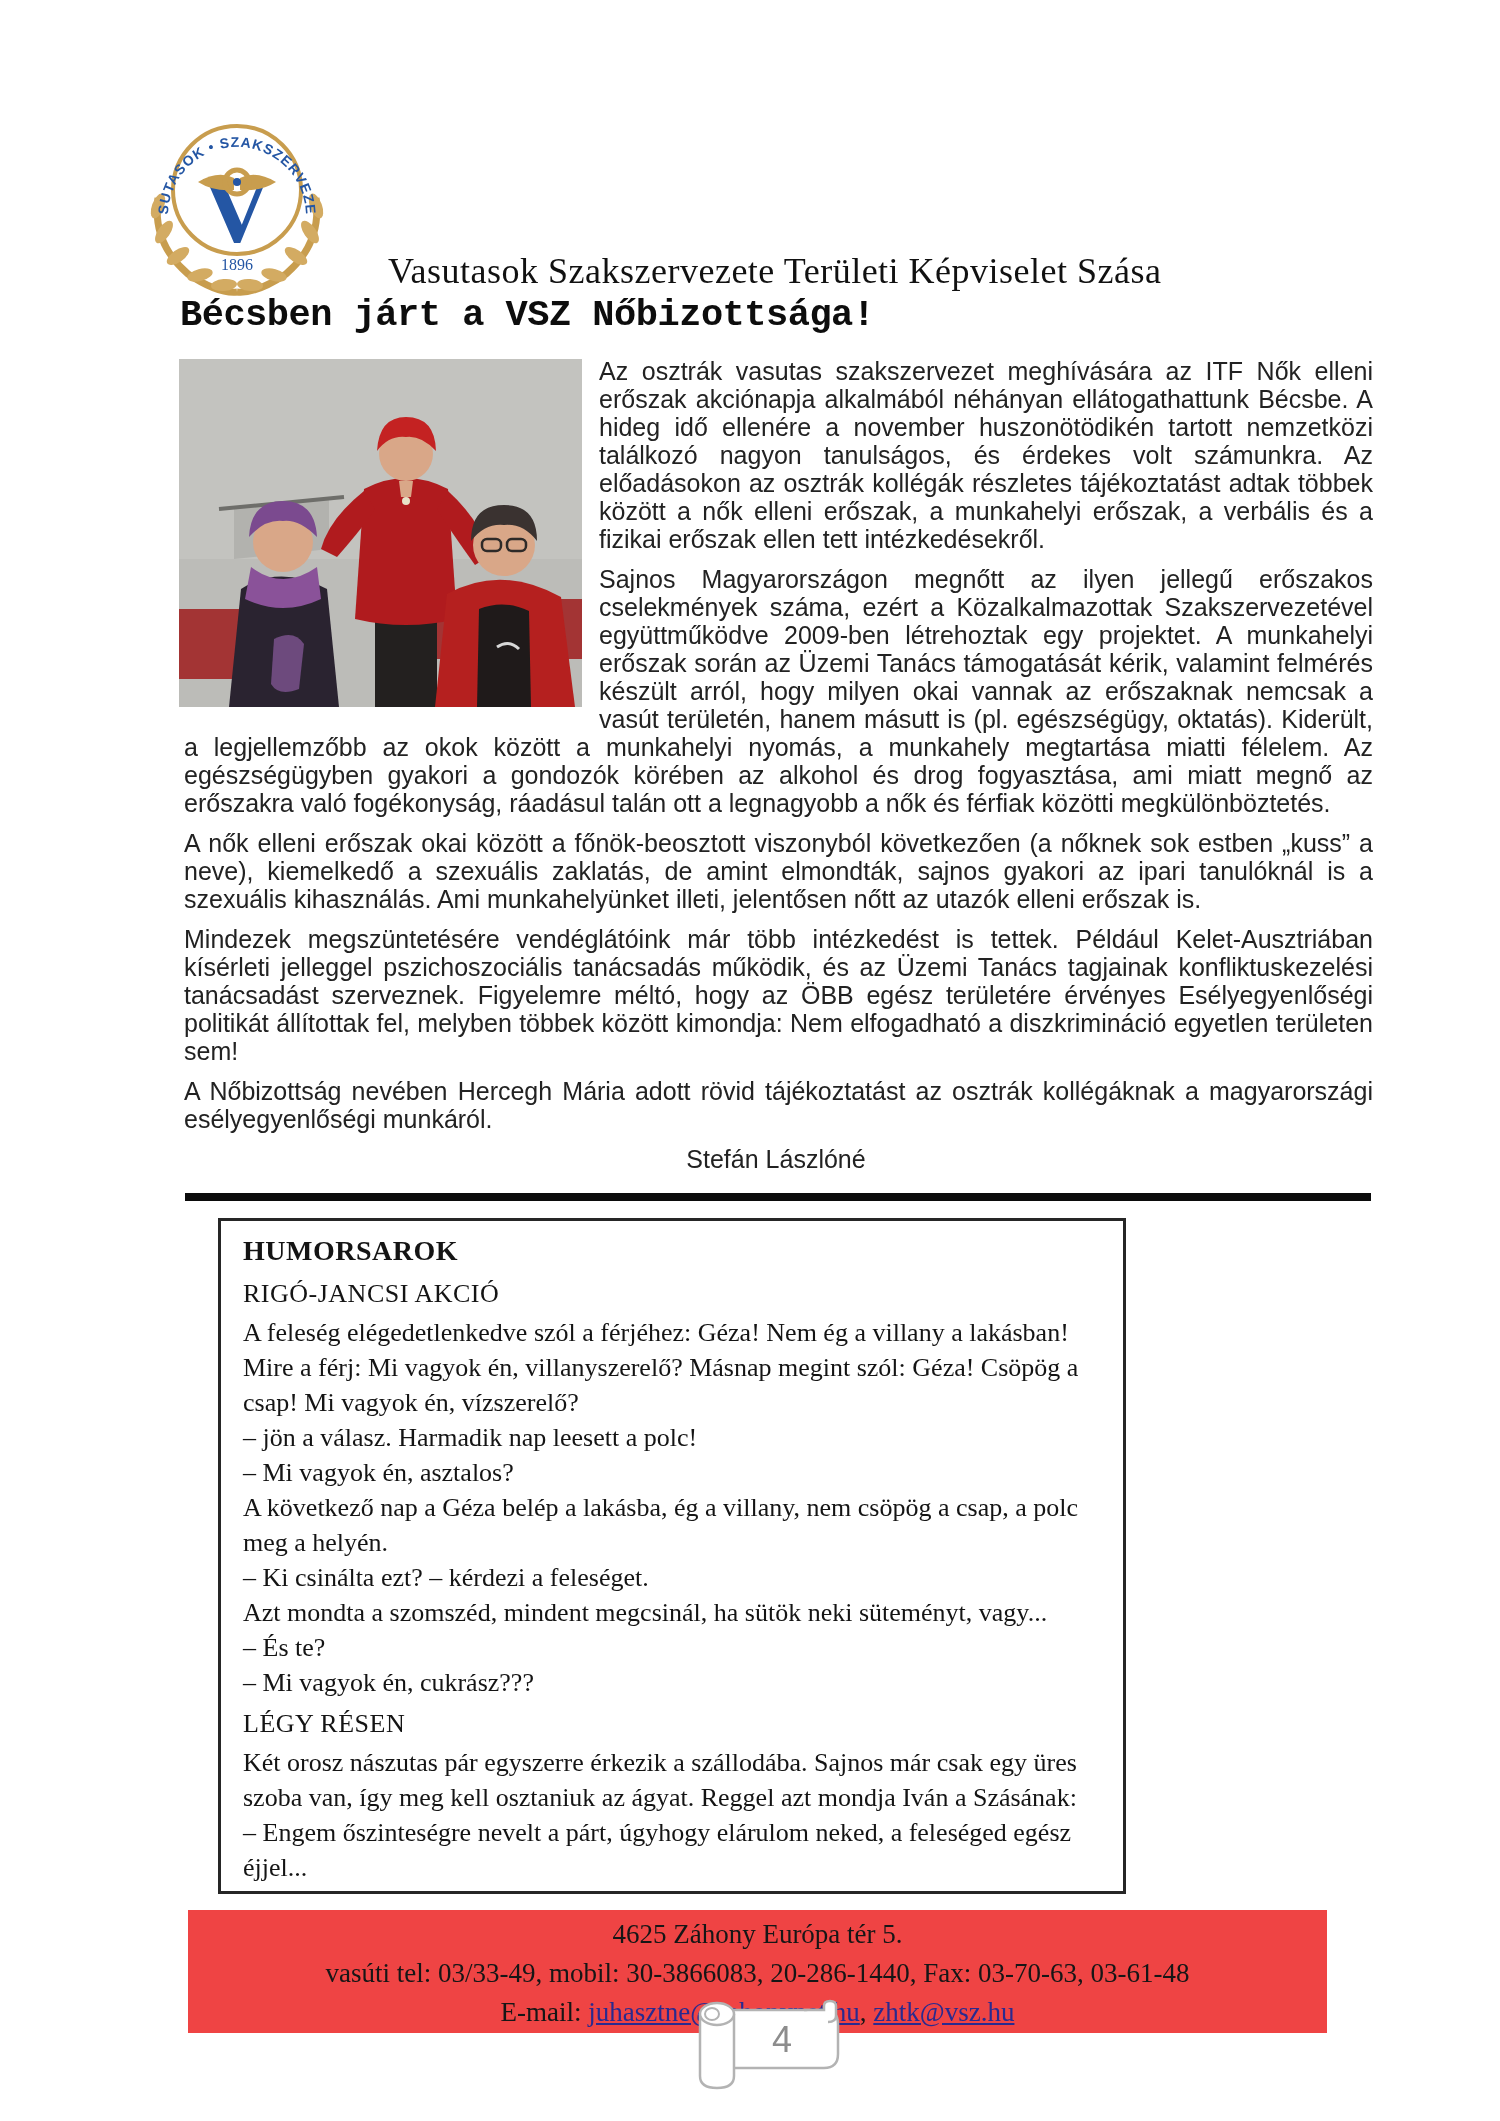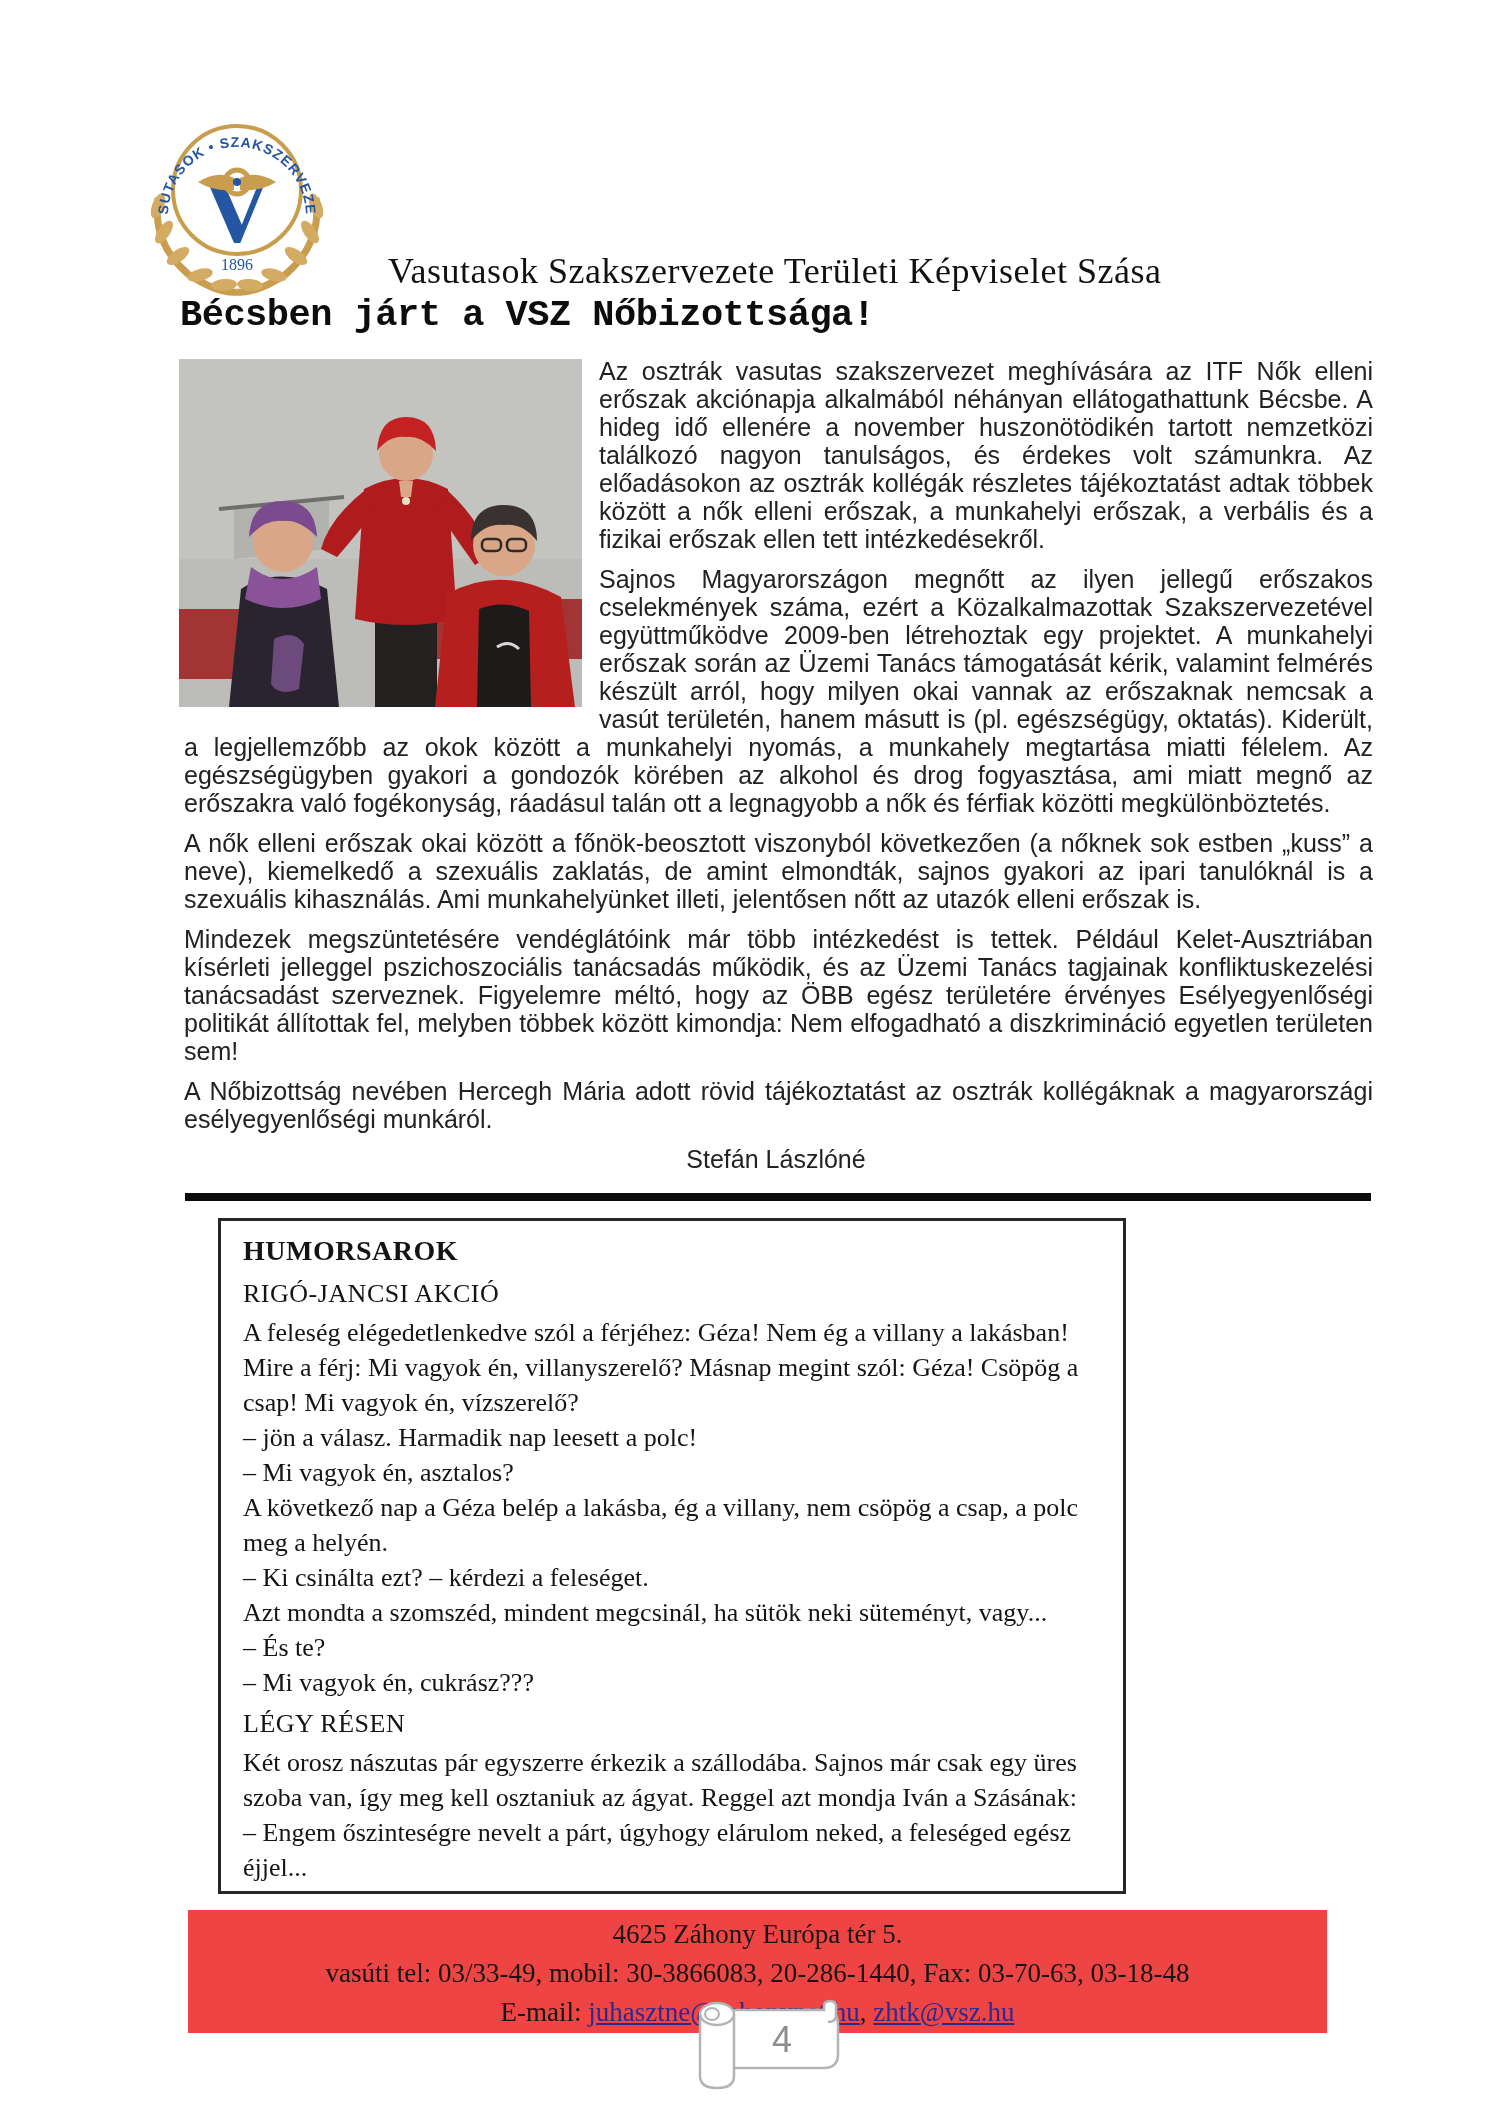--- a/index.html
+++ b/index.html
@@ -181,21 +181,21 @@
         <p class="joke-line">Erre a Szása:</p>
 
         <p class="joke-line">– Hmmm, engem éberségre nevelt a párt, ezért elárulom neked, én voltam...</p>
       </div>
 
     <p class="humor-signature">Balogh Attila</p>
   </div>
 
   <div class="footer">
     <div>4625 Záhony Európa tér 5.</div>
-    <div>vasúti tel: 03/33-49, mobil: 30-3866083, 20-286-1440, Fax: 03-70-63, 03-18-48</div>
+    <div>vasúti tel: 03/33-49, mobil: 30-3866083, 20-286-1440, Fax: 03-70-63, 03-61-48</div>
     <div>
       <span>E-mail:</span>
       <a href="#">juhasztne@zahonynet.hu</a><span>, </span><a href="#">zhtk@vsz.hu</a>
     </div>
   </div>
 
   <svg class="scroll-marker" viewBox="0 0 190 100">
     <path d="M 60,12 H 152 Q 166,12 166,26 V 56 Q 166,70 152,70 H 60" fill="#ffffff" stroke="#b3b3b3" stroke-width="2.5"></path>
     <path d="M 132,12 h 20 v -4 q 0,-5 6,-5 q 6,0 6,5 v 10 q 0,6 -8,6" fill="#ffffff" stroke="#b3b3b3" stroke-width="2.5"></path>
     <path d="M 28,16 v 62 q 0,12 17,12 q 17,0 17,-12 v -62" fill="#ffffff" stroke="#b3b3b3" stroke-width="2.5"></path>

